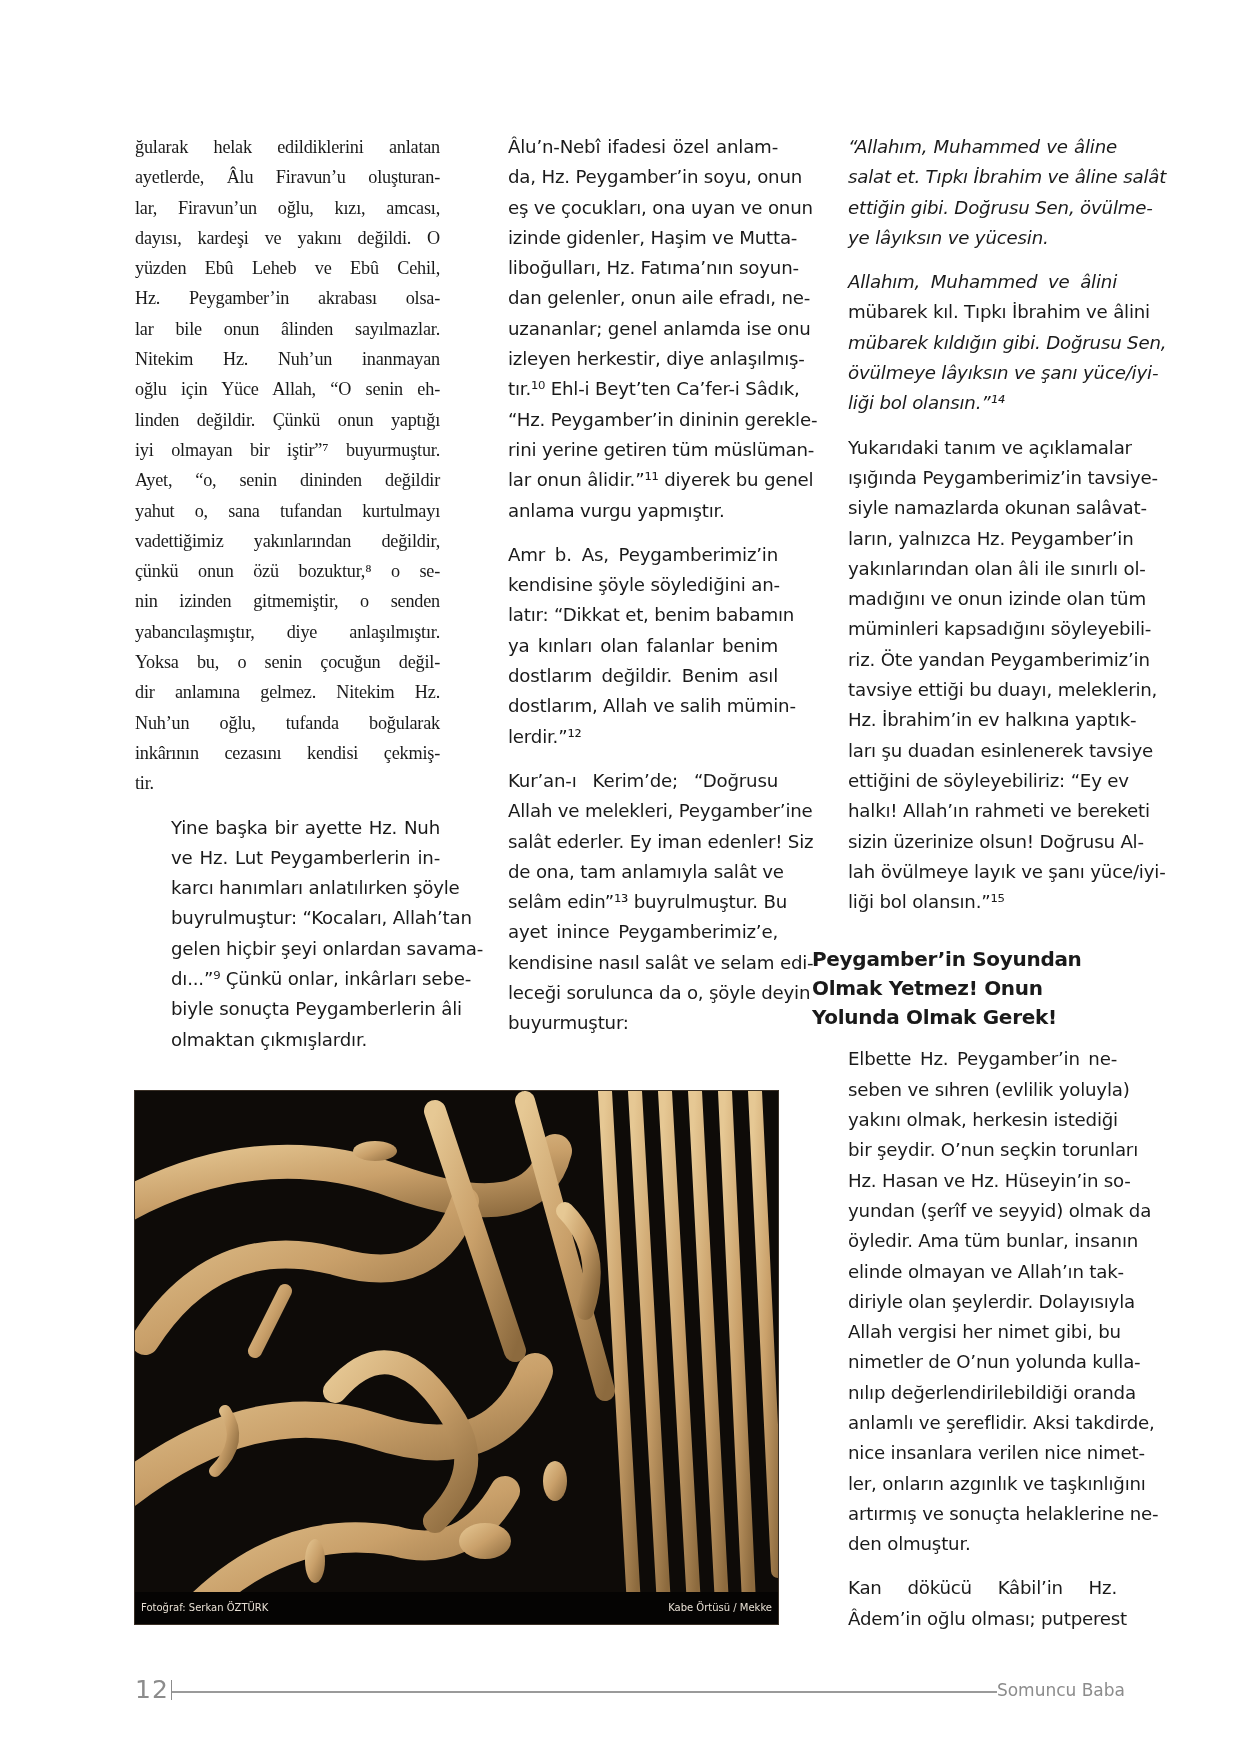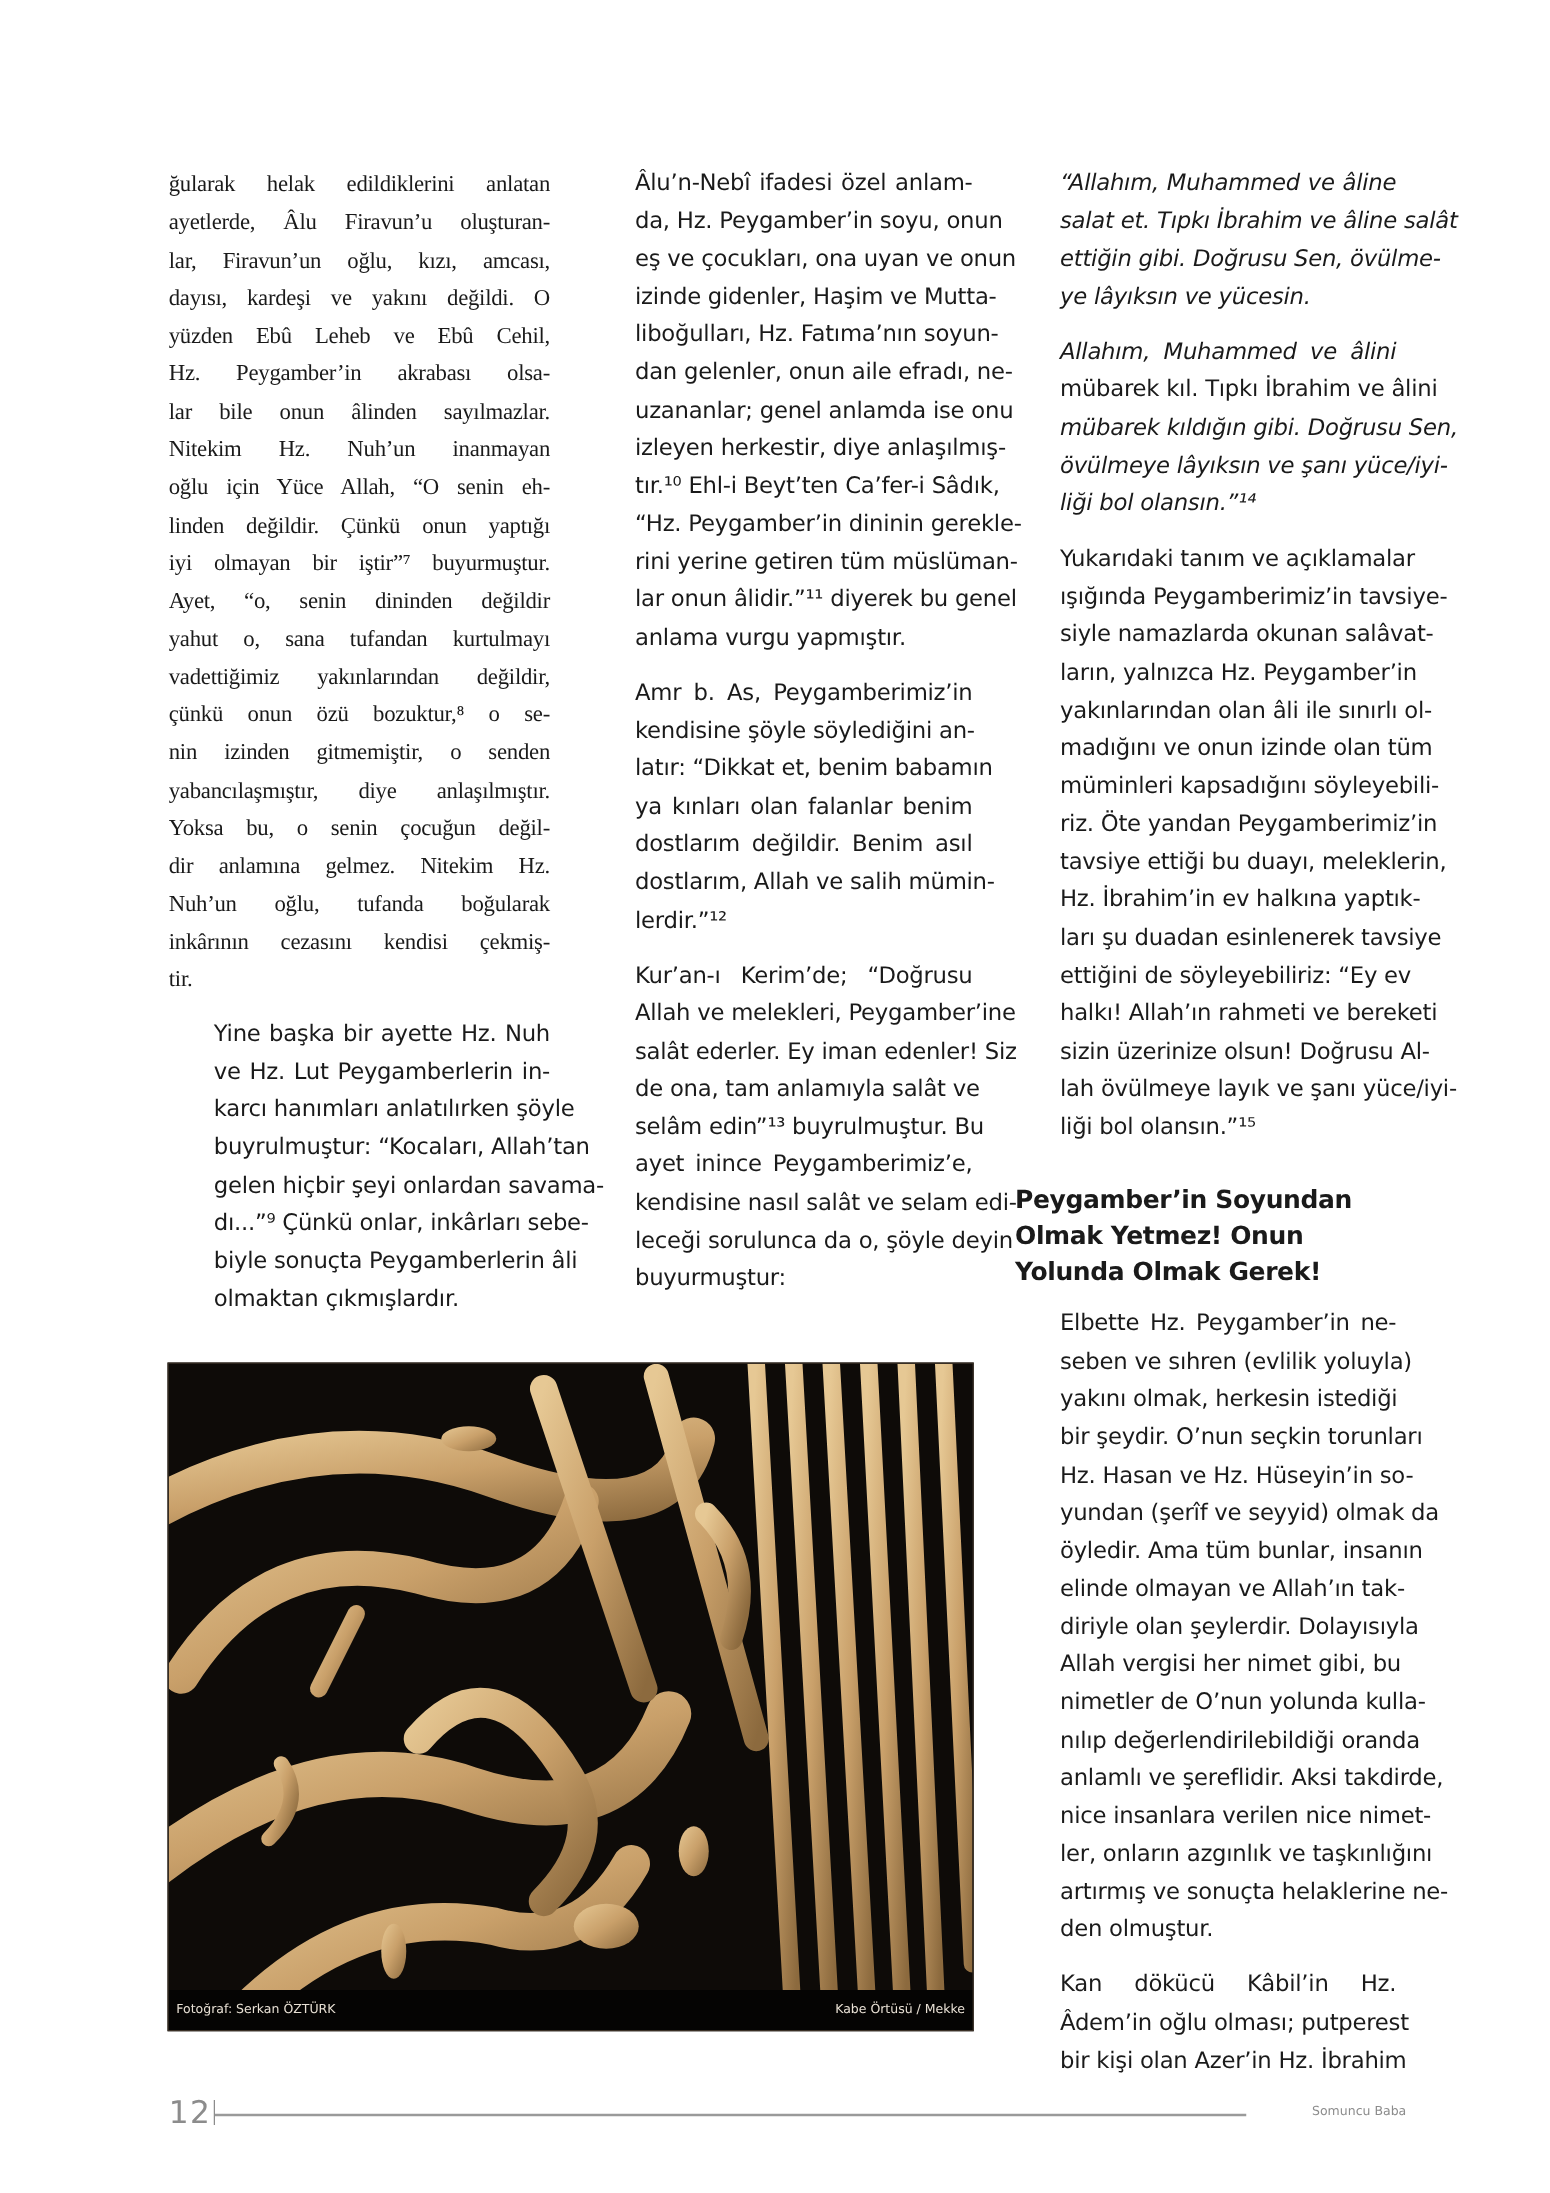--- a/index.html
+++ b/index.html
@@ -21,21 +21,21 @@
   #photo svg { position:absolute; left:0; top:0; }
   #caption-bar { position:absolute; left:0; bottom:0; width:100%; height:32px; background:#050403;
                  color:#e8e0d4; font-size:10px; line-height:32px; }
   #caption-left { position:absolute; left:6px; }
   #caption-right { position:absolute; right:6px; }
   #footer { position:absolute; left:135px; top:1678px; width:990px; height:24px; }
   #page-num { position:absolute; left:0; top:0; font-size:25px; color:#8c8c8c; letter-spacing:1px;
               font-family:"DejaVu Sans", sans-serif; line-height:24px; }
   #page-bar { position:absolute; left:36px; top:2px; width:1px; height:20px; background:#8c8c8c; }
   #footer-rule { position:absolute; left:37px; top:13px; width:825px; height:2px; background:#9a9a9a; }
-  #mag-name { position:absolute; right:0; top:2px; font-size:10px; color:#8c8c8c; line-height:20px; }
+  #mag-name { position:absolute; right:0; top:2px; font-size:17px; color:#8c8c8c; line-height:20px; }
 </style>
 </head>
 <body>
 
 <div id="col1" class="col">
   <p class="first" id="c1p1">
       <span class="line">ğularak helak edildiklerini anlatan</span>
       <span class="line">ayetlerde, Âlu Firavun’u oluşturan-</span>
       <span class="line">lar, Firavun’un oğlu, kızı, amcası,</span>
       <span class="line">dayısı, kardeşi ve yakını değildi. O</span>
@@ -160,21 +160,20 @@
       <span class="line">nılıp değerlendirilebildiği oranda</span>
       <span class="line">anlamlı ve şereflidir. Aksi takdirde,</span>
       <span class="line">nice insanlara verilen nice nimet-</span>
       <span class="line">ler, onların azgınlık ve taşkınlığını</span>
       <span class="line">artırmış ve sonuçta helaklerine ne-</span>
       <span class="line last">den olmuştur.</span>
     </p>
   <p id="c3p5">
       <span class="line">Kan dökücü Kâbil’in Hz.</span>
       <span class="line">Âdem’in oğlu olması; putperest</span>
-      <span class="line last">bir kişi olan Azer’in Hz. İbrahim</span>
     </p>
 </div>
 
 <div id="photo">
   <svg width="643" height="533" viewBox="0 0 643 533">
     <defs>
       <linearGradient id="gold" x1="0" y1="0" x2="1" y2="1">
         <stop offset="0" stop-color="#e6c894"></stop>
         <stop offset="0.5" stop-color="#c9a06a"></stop>
         <stop offset="1" stop-color="#8c6a3e"></stop>

